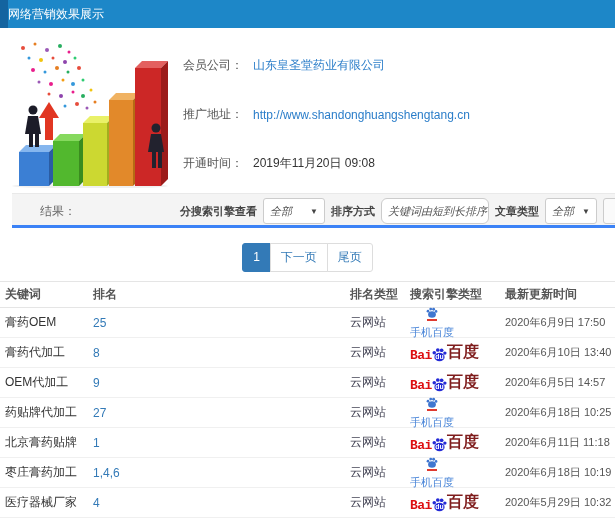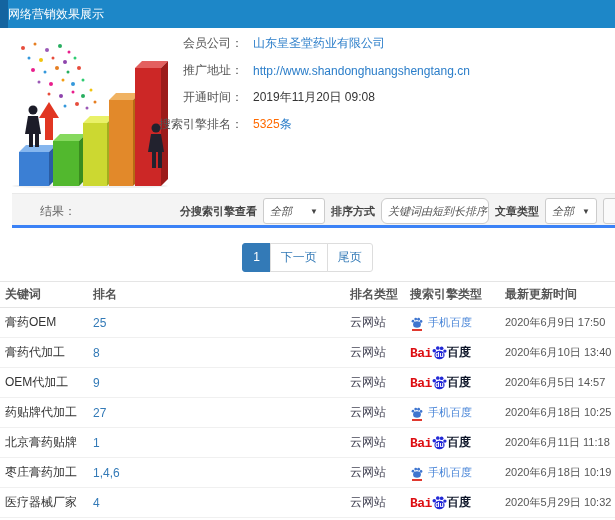--- a/index.html
+++ b/index.html
@@ -8,21 +8,21 @@
     background:#fff;color:#333;
     font-family:"Liberation Sans","DejaVu Sans",sans-serif;font-size:12px;
   }
   
   .hdr{position:absolute;top:0;left:0;width:615px;height:28px;
     background:#1d87c8;border-left:8px solid #1464a0;box-sizing:border-box;}
   .hdr-title{color:#fff;font-size:12px;line-height:28px;}
   
   .illus{position:absolute;top:38px;left:4px;width:182px;height:150px;}
   .info-rows{position:absolute;top:30px;left:120px;}
-  .info-row{display:flex;align-items:center;height:27px;}
+  .info-row{display:flex;align-items:center;height:27px;margin-top:22px;}
   .info-label{width:123px;text-align:right;color:#555;}
   .info-val{margin-left:10px;color:#333;}
   .info-val.link{color:#2a7dc9;cursor:pointer;}
   .hl-num{color:#ff6a00;}
   .hl-suffix{color:#2a7dc9;}
   
   .fbar{position:absolute;top:193px;left:12px;width:615px;height:35px;
     background:#f4f4f4;border-top:1px solid #e9e9e9;border-bottom:3px solid #3b82f6;box-sizing:border-box;}
   .fbar .result-lb{position:absolute;left:28px;top:0;line-height:34px;color:#666;}
   .controls{position:absolute;left:168px;top:4px;height:26px;display:flex;align-items:center;gap:6px;white-space:nowrap;}
@@ -48,32 +48,32 @@
   .thead,.trow{display:grid;grid-template-columns:88px 257px 60px 95px 115px;align-items:center;}
   .thead{height:25px;border-top:1px solid #e5e5e5;border-bottom:1px solid #e5e5e5;
     font-weight:bold;color:#555;}
   .trow{height:29px;border-bottom:1px solid #f0f0f0;background:#fff;}
   .c{padding-left:5px;overflow:hidden;white-space:nowrap;}
   .c-rank{color:#337ab7;cursor:pointer;}
   .c-date{font-size:11px;color:#555;}
   .c-type{color:#445;}
   
   .paw{display:inline-block;vertical-align:middle;}
-  .mb-logo{display:inline-flex;align-items:center;gap:4px;}
+  .mb-logo{display:inline-flex;align-items:center;gap:4px;flex-direction:column;}
   .mb-ic{position:relative;width:14px;height:16px;display:inline-block;}
   .mb-ic .paw{width:14px;height:13px;fill:#3f76d0;}
   .mb-line{position:absolute;left:2px;bottom:0;width:10px;height:2px;background:#e03a2f;display:block;}
   .mb-text{color:#4a86d8;font-size:11px;}
   .bd-logo{display:inline-flex;align-items:flex-end;font-family:Liberation Mono, monospace;}
   .bd-bai{color:#dd0e12;font-size:13px;font-weight:bold;letter-spacing:-0.5px;}
   .bd-du{position:relative;width:17px;height:17px;display:inline-block;margin:0 -1px 0 -1px;}
   .bd-du .paw{width:17px;height:17px;fill:#2329d6;}
   .bd-du i{position:absolute;left:0;right:0;bottom:2px;text-align:center;
     color:#fff;font-size:7px;font-style:normal;font-weight:bold;}
-  .bd-name{color:#0f172a;font-size:12px;font-weight:bold;}
+  .bd-name{color:#7f1d1d;font-size:16px;font-weight:bold;}
 </style>
 </head>
 <body>
 
 <div class="hdr">
   <div class="hdr-title">网络营销效果展示</div>
 </div>
 
 <svg class="illus" viewBox="0 0 180 150">
 

